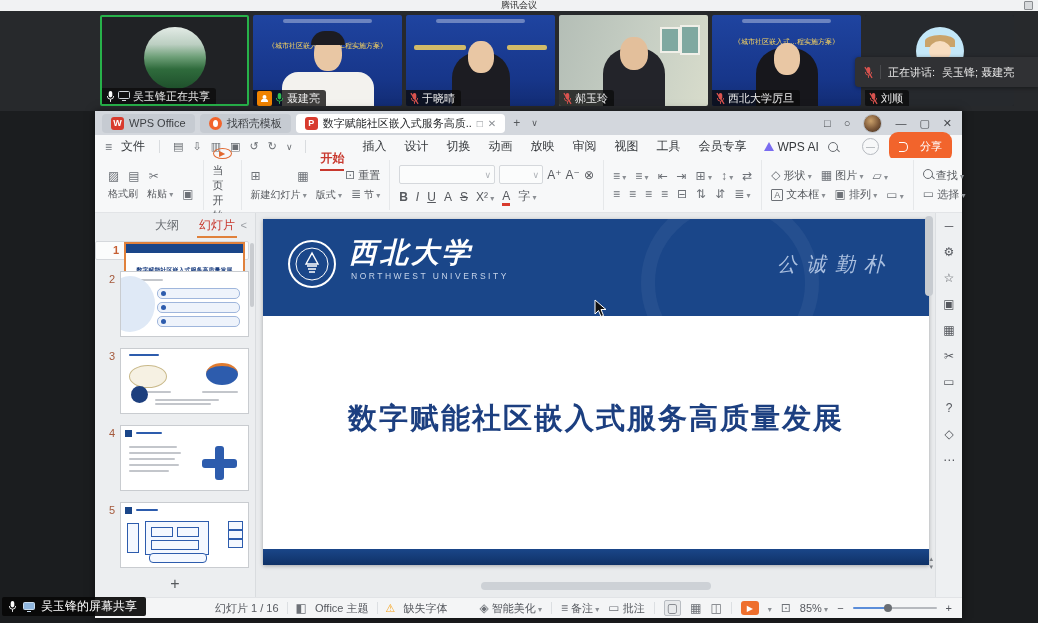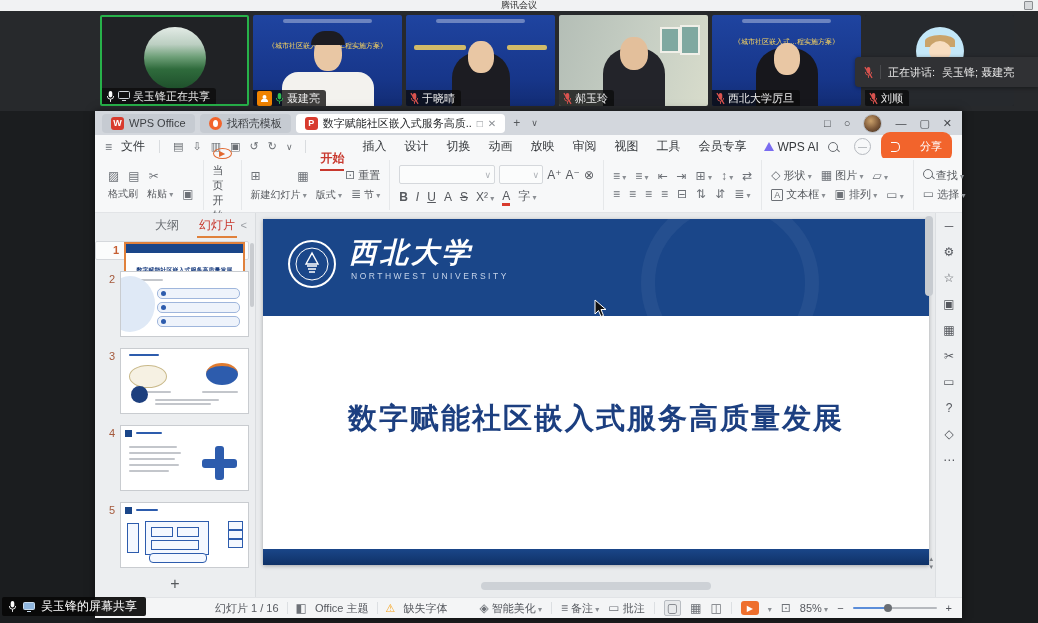--- a/index.html
+++ b/index.html
@@ -53,21 +53,21 @@
   .menubar .mi{padding:0 9px;position:relative;}
   .menubar .mi.active{color:#c8382e;font-weight:bold;margin-top:24px;}
   .menubar .mi.active::after{content:"";position:absolute;left:9px;right:9px;bottom:-4px;height:2px;background:#c8382e;}
   .qicons{display:flex;align-items:center;gap:9px;color:#6a6e73;font-size:11px;margin:0 8px;}
   .vdiv{width:1px;height:13px;background:#d9dcdf;margin:0 5px;}
   .ai-tri{width:0;height:0;border-left:5px solid transparent;border-right:5px solid transparent;border-bottom:9px solid #7a6cf0;display:inline-block;margin-right:3px;}
   .search-ic{width:8px;height:8px;border:1.4px solid #6a6e73;border-radius:50%;position:relative;display:inline-block;}
   .search-ic::after{content:"";position:absolute;left:7px;top:7px;width:4px;height:1.4px;background:#6a6e73;transform:rotate(45deg);}
   .mb-right{margin-left:auto;display:flex;align-items:center;gap:10px;}
   .cloud-ic{width:15px;height:15px;border:1px solid #b6bac0;border-radius:50%;color:#9a9ea4;font-size:9px;display:flex;align-items:center;justify-content:center;}
-  .share-btn{height:30px;background:#f2642c;border-radius:9px;color:#fff;font-size:11px;display:flex;align-items:center;gap:20px;padding:0 10px;}
+  .share-btn{height:30px;background:#f2642c;border-radius:9px;color:#fff;font-size:11px;display:flex;align-items:center;gap:12px;padding:0 10px;}
   .share-arrow{width:8px;height:8px;border:1.3px solid #fff;border-left:none;border-radius:0 50% 50% 0;position:relative;}
   
   .ribbon{height:50px;display:flex;align-items:stretch;padding:2px 4px;border-bottom:1px solid #e2e4e7;flex:none;background:#f7f8f9;}
   .rg{display:flex;flex-direction:column;justify-content:center;gap:4px;padding:0 9px;border-right:1px solid #e6e8ea;}
   .rr{display:flex;align-items:center;gap:9px;font-size:11px;color:#56595e;white-space:nowrap;}
   .ri{font-size:12px;color:#6d7177;}
   .dd::after{content:" ▾";font-size:8px;color:#8b8f94;}
   .playcirc{width:17px;height:17px;border-radius:50%;border:1.4px solid #e2682f;color:#e2682f;font-size:8px;display:flex;align-items:center;justify-content:center;margin:0 auto;}
   .sel{height:17px;border:1px solid #d5d8dc;background:#fbfcfc;border-radius:2px;display:flex;align-items:center;justify-content:flex-end;padding:0 3px;color:#aeb2b7;font-size:9px;}
   .fbtn{font-size:12px;color:#56595e;}
@@ -511,20 +511,21 @@
         <div class="slide">
           <div class="sl-head">
             <div class="sl-water"></div>
             <svg class="seal-w" width="50" height="50" viewBox="0 0 50 50">
               <circle cx="25" cy="25" r="23" fill="none" stroke="#fff" stroke-width="2"></circle>
               <circle cx="25" cy="25" r="16" fill="none" stroke="#fff" stroke-width="1"></circle>
               <path d="M25 14 L19 25 H31 Z M20 27 H30 M21 30 H29 M22 33 H28" stroke="#fff" stroke-width="1.4" fill="none"></path>
             </svg>
             <div class="sl-univ">西北大学</div>
             <div class="sl-en">NORTHWEST UNIVERSITY</div>
+            <div class="sl-motto">公诚勤朴</div>
           </div>
           <div class="sl-title">数字赋能社区嵌入式服务高质量发展</div>
           <div class="sl-foot"></div>
         </div>
         <svg class="cursor" viewBox="0 0 13 19">
           <path d="M1 1 L1 15 L4.5 11.5 L7 17.5 L9.5 16.5 L7 10.5 L12 10.5 Z" fill="#111" stroke="#fff" stroke-width="1"></path>
         </svg>
         <div class="vscroll"></div>
         <div class="vs-arrows">
           <span>▴</span>

